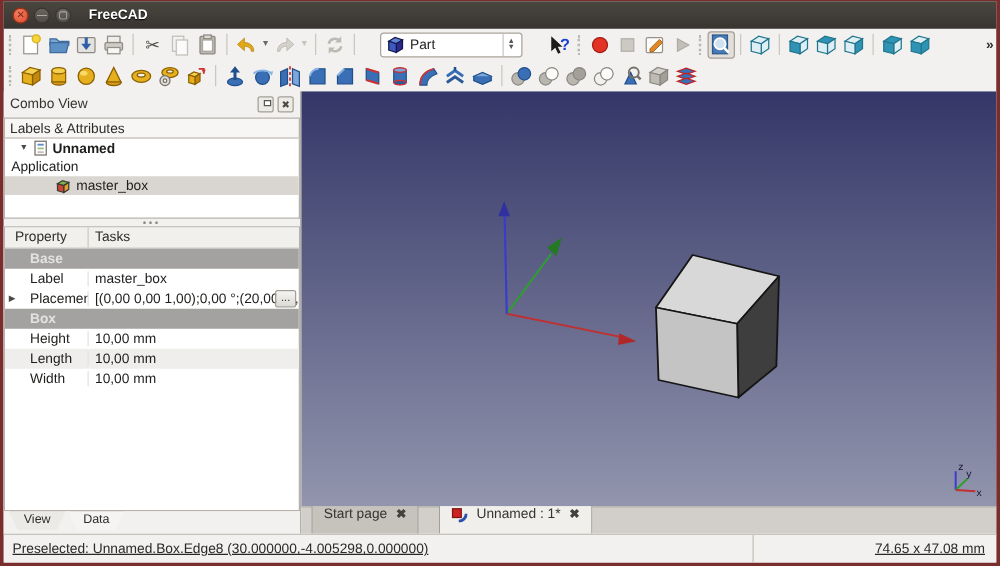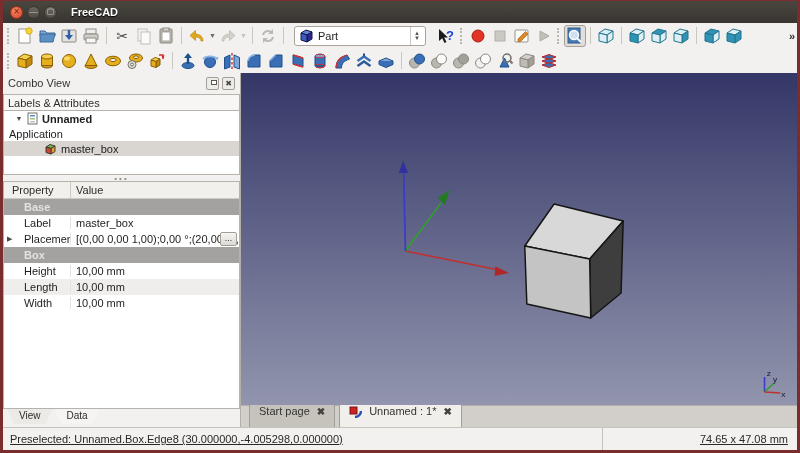--- a/index.html
+++ b/index.html
@@ -16,21 +16,21 @@
 
   
   .tbrow { height:25px; display:flex; align-items:center; padding-left:2px; flex:0 0 auto; }
   .tbi { width:22px; height:22px; display:flex; align-items:center; justify-content:center; flex:0 0 auto; border-radius:3px; }
   .tbi.pressed { background:#e2dfda; border:1px solid #a49f97; }
   .sep { width:1px; height:17px; background:#cbc7c0; margin:0 4px; flex:0 0 auto; }
   .handle { width:3px; height:16px; border-left:2px dotted #bcb8b1; margin:0 4px 0 2px; flex:0 0 auto; }
   .caret { font-size:7px; color:#6e6a64; width:9px; text-align:center; flex:0 0 auto; }
   .gdis { color:#c5c2bb; }
   .overflow { margin-left:auto; margin-right:2px; font-size:11px; font-weight:bold; color:#2e2c29; }
-  .combo { height:20px; width:132px; background:#fff; border:1px solid #aaa49c; border-radius:3px; display:flex; align-items:center; padding:0 2px 0 4px; margin:0 6px; }
+  .combo { height:20px; width:114px; background:#fff; border:1px solid #aaa49c; border-radius:3px; display:flex; align-items:center; padding:0 2px 0 4px; margin:0 16px; }
   .combo .lbl { font-size:11px; color:#1d1d1d; margin-left:4px; flex:1; }
   .combo .spin { border-left:1px solid #ccc8c1; height:100%; width:13px; display:flex; flex-direction:column; align-items:center; justify-content:center; font-size:6px; color:#555; line-height:5px; }
   .qmark { color:#1a3fd4; font-weight:bold; font-size:13px; margin-left:-3px; }
 
   
   .main { flex:1; display:flex; min-height:0; }
   .lpanel { width:238px; flex:0 0 auto; display:flex; flex-direction:column; background:#f2f1ef; border-right:1px solid #b3afa8; }
   .cvhead { height:20px; display:flex; align-items:center; padding:0 5px; font-size:11px; color:#35332f; flex:0 0 auto; }
   .cvbtn { width:13px; height:13px; border:1px solid #a39f98; background:#ecebe7; border-radius:2px; margin-left:3px; display:flex; align-items:center; justify-content:center; font-size:8px; color:#4d4a45; }
   .cvbtn .insq { width:6px; height:5px; border:1px solid #5a5751; margin-top:-2px; margin-left:2px; background:#fff; }
@@ -62,21 +62,21 @@
 
   .btabs { height:18px; display:flex; align-items:flex-start; padding-left:4px; flex:0 0 auto; background:#f2f1ef; }
   .btab { font-size:10px; color:#2e2c29; background:#eceae6; padding:1px 12px 3px; clip-path:polygon(0 0,100% 0,84% 100%,16% 100%); filter:drop-shadow(0 1px 0 #8a867f) drop-shadow(1px 0 0 #8a867f); margin-right:2px; }
   .btab.active { background:#f5f4f2; }
 
   
   .rcol { flex:1; display:flex; flex-direction:column; min-width:0; }
   .viewport { flex:1; position:relative; min-height:0; }
   .viewport svg { position:absolute; inset:0; width:100%; height:100%; }
   .mdibar { height:22px; background:#d2cfca; border-top:1px solid #b3afa8; display:flex; align-items:flex-end; padding-left:8px; flex:0 0 auto; }
-  .mditab { height:21px; display:flex; align-items:center; gap:7px; padding:16px 9px; font-size:11px; color:#36342f; border:1px solid #a39f98; border-bottom:none; border-radius:3px 3px 0 0; margin-right:4px; }
+  .mditab { height:21px; display:flex; align-items:center; gap:7px; padding:16px 9px; font-size:11px; color:#36342f; border:1px solid #a39f98; border-bottom:none; border-radius:3px 3px 0 0; margin-right:16px; }
   .mditab.inactive { background:#c6c3bd; height:20px; }
   .mditab.active { background:#f0efec; }
   .mdix { font-weight:bold; font-size:10px; color:#44423d; }
 
   
   .statusbar { height:23px; background:#f2f1ef; border-top:1px solid #c6c2bc; display:flex; align-items:center; font-size:11px; color:#2a2927; flex:0 0 auto;text-decoration:underline; }
   .statusbar .sleft { flex:1; padding-left:7px; }
   .statusbar .sright { width:195px; border-left:1px solid #c6c2bc; text-align:right; padding-right:9px; height:100%; display:flex; align-items:center; justify-content:flex-end; }
 
   svg.i { display:block; }
@@ -460,21 +460,21 @@
               </svg>
             <span>master_box</span>
           </div>
         </div>
         <div class="splitter">
             <span class="dots">•••</span>
           </div>
         <div class="props">
           <div class="phead">
             <span class="c1">Property</span>
-            <span class="c2">Value</span>
+            <span class="c2">Tasks</span>
           </div>
           <div class="prow group">
               <span class="c1">Base</span>
               <span class="c2"></span>
             </div>
           <div class="prow">
             <span class="c1">Label</span>
             <span class="c2">master_box</span>
           </div>
           <div class="prow">

